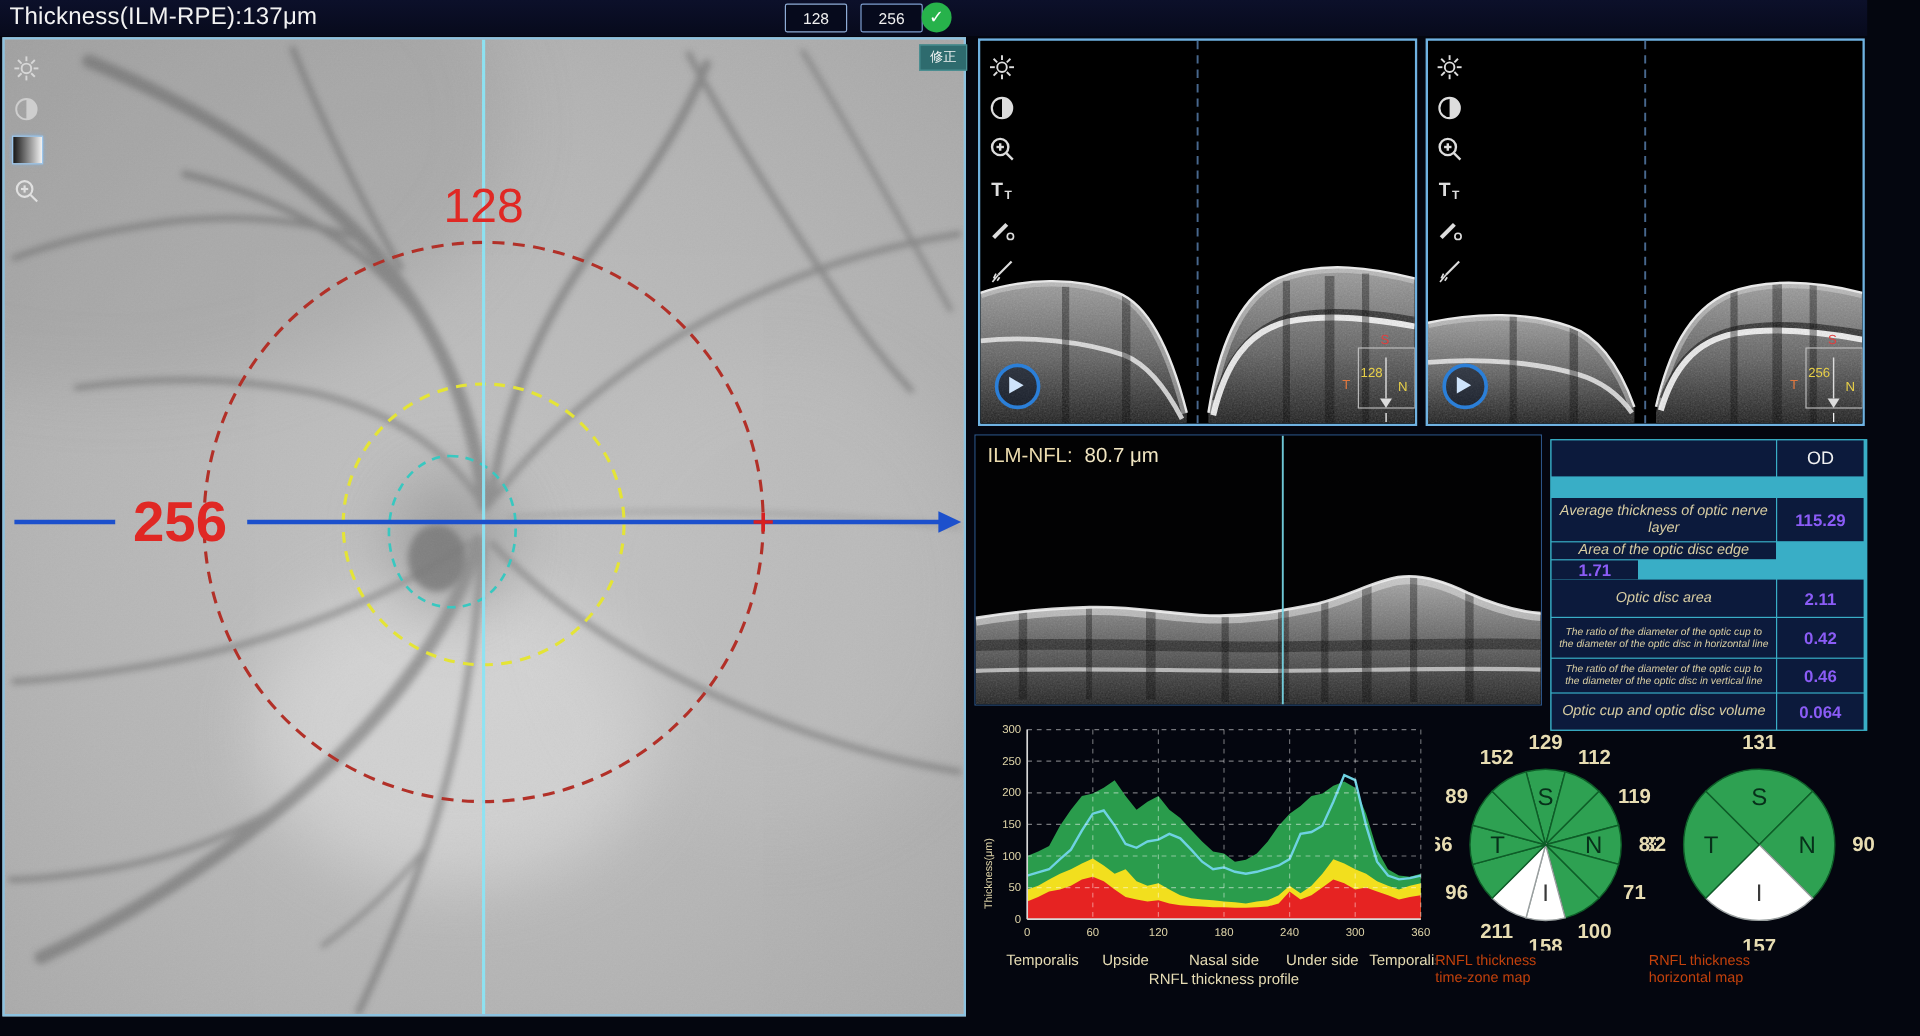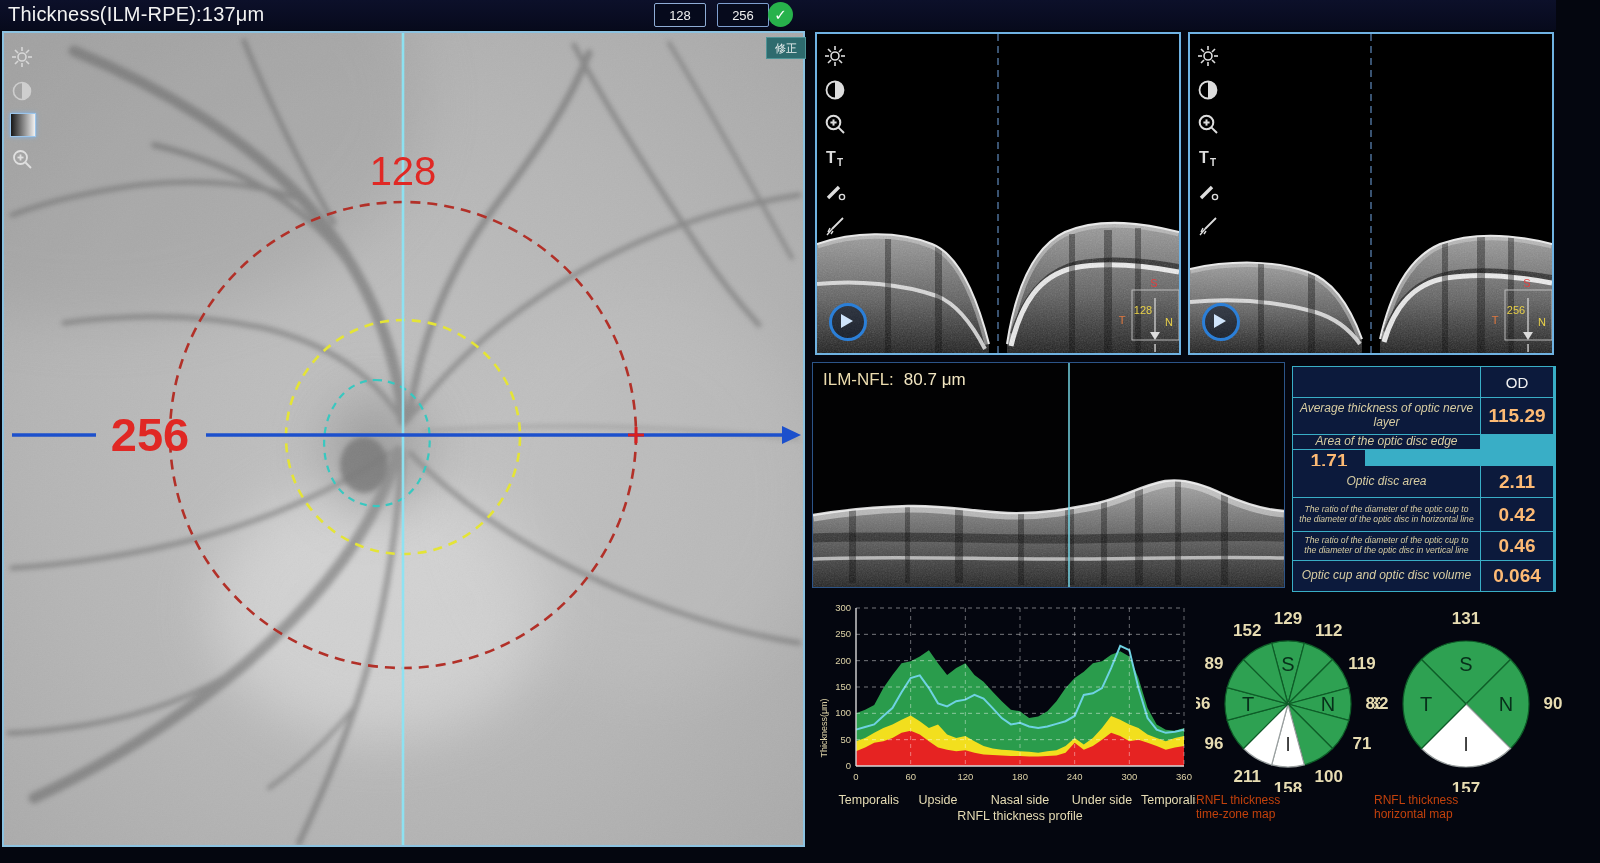--- a/index.html
+++ b/index.html
@@ -27,25 +27,25 @@
   .ticon{width:24px;height:24px;margin-bottom:10px;cursor:pointer;opacity:.92;}
   .gradbox{width:24px;height:22px;border:1px solid #9cc6ec;box-shadow:0 0 4px #7fb4e8;
       background:linear-gradient(90deg,#161616,#f2f2f2);margin-bottom:10px;cursor:pointer;}
   #fix-btn{left:762px;top:4px;width:38px;height:20px;background:#2e6b6e;border:1px solid #4d9396;
       color:#eef2f2;font-size:11px;text-align:center;line-height:20px;cursor:pointer;font-family:Liberation Serif, serif;}
   .play{position:absolute;left:12px;bottom:12px;width:32px;height:32px;border-radius:50%;
       border:3px solid #2b7fd8;background:rgba(8,18,38,.55);cursor:pointer;}
   .play svg{position:absolute;left:8px;top:7px;}
   
   #mtable{left:1292px;top:366px;width:262px;background:#39aec6;border:1px solid #39aec6;
-      display:flex;flex-direction:column;gap:1px;}
+      display:flex;flex-direction:column;gap:18px;}
   .mrow{display:flex;gap:1px;background:#39aec6;}
   .mlabel,.mvalue{background:#0c1a3c;display:flex;align-items:center;justify-content:center;text-align:center;}
   .mlabel{width:187px;color:#d8cda2;font-size:12px;line-height:1.15;padding:0 6px;box-sizing:border-box;font-style:italic;}
-  .mvalue{width:72px;color:#fdba74;font-size:19px;font-weight:bold;}
+  .mvalue{width:72px;color:#8b5cf6;font-size:14px;font-weight:bold;}
   .mrow.small .mlabel{font-size:8.6px;}
   .mhead .mlabel{background:#0c1a3c;} .mhead .mvalue{font-size:15px;color:#f2f2f2;font-weight:normal;}
   
   .cap{position:absolute;text-align:left;color:#c2410c;font-size:12px;line-height:14px;}
   
   text{font-family:"Liberation Sans","DejaVu Sans",sans-serif;}
 </style>
 </head>
 <body>
 

